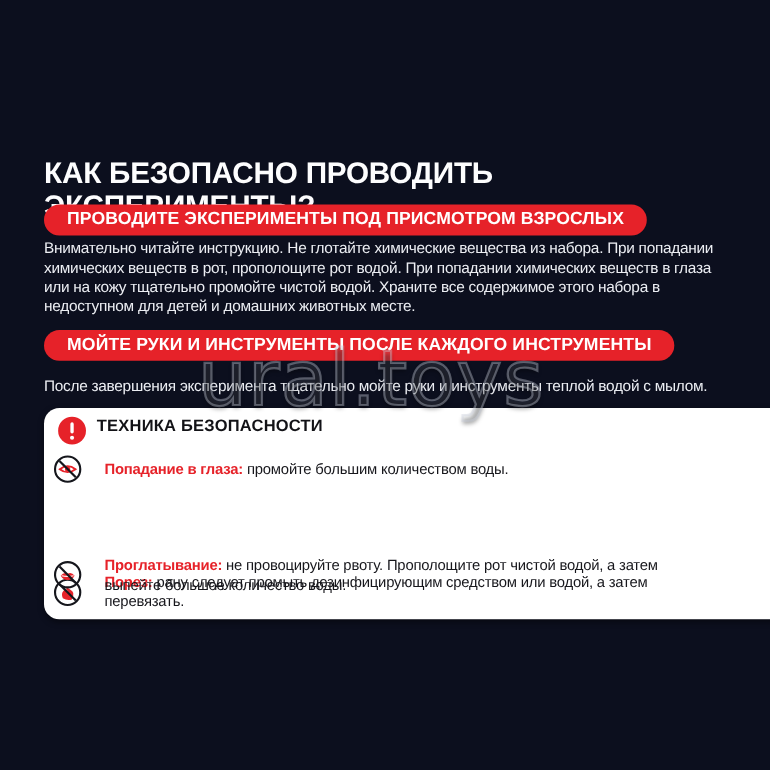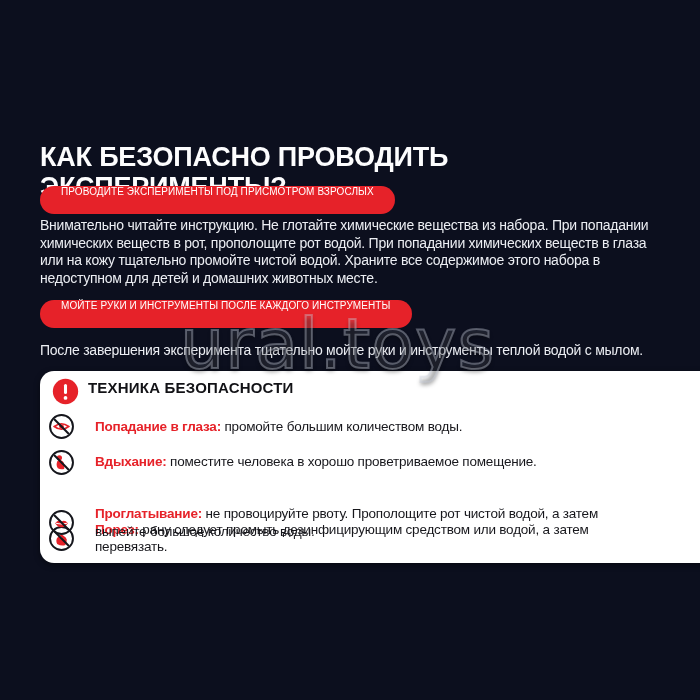--- a/index.html
+++ b/index.html
@@ -19,23 +19,23 @@
     font-family:"Liberation Sans","DejaVu Sans",sans-serif;
   }
   .title{
     position:absolute;left:40px;top:142px;width:630px;
     color:#fdfdfe;font-size:27px;font-weight:bold;
     letter-spacing:-0.2px;line-height:30px;
   }
   .pill{
     position:absolute;left:40px;height:28px;
     background:var(--red);border-radius:14px;
-    display:inline-flex;
+    display:inline-flex;align-items:center;
     padding:0 21px;
-    color:#fff;font-size:10px;font-weight:normal;
+    color:#fff;font-size:16px;font-weight:bold;
     letter-spacing:0.1px;white-space:nowrap;
   }
   .pill-1{top:186px;}
   .pill-2{top:300px;}
   .para{
     position:absolute;left:40px;width:622px;
     color:#eceef3;font-size:14px;line-height:17.6px;
     letter-spacing:-0.25px;
   }
   .para-1{top:217px;}
@@ -117,31 +117,20 @@
         <svg viewBox="0 0 32 32" width="27" height="27">
           <circle cx="16" cy="16" r="13.6" fill="none" stroke="#15161c" stroke-width="2.3"></circle>
           <path d="M7.5 16 Q16 9.5 24.5 16 Q16 22.5 7.5 16 Z" fill="none" stroke="#e62229" stroke-width="2"></path>
           <circle cx="16" cy="16" r="2.8" fill="#e62229"></circle>
           <line x1="7.2" y1="7.2" x2="24.8" y2="24.8" stroke="#15161c" stroke-width="2.4"></line>
         </svg>
       </span>
       <span class="txt"><span class="lbl">Попадание в глаза:</span> <span>промойте большим количеством воды.</span></span>
     </div>
 
-    <div class="item item-2">
-      <span class="sign">
-        <svg viewBox="0 0 32 32" width="27" height="27">
-          <circle cx="16" cy="16" r="13.6" fill="none" stroke="#15161c" stroke-width="2.3"></circle>
-          <circle cx="13.5" cy="10.5" r="3.1" fill="#e62229"></circle>
-          <path d="M11.2 14.2 q4.6 -2.4 7.2 1.6 q2.2 3.8 0.8 7.8 q-4 1.4 -7.6 -0.8 q-2.6 -4 -0.4 -8.6 z" fill="#e62229"></path>
-          <line x1="7.2" y1="7.2" x2="24.8" y2="24.8" stroke="#15161c" stroke-width="2.4"></line>
-        </svg>
-      </span>
-      <span class="txt"><span class="lbl">Вдыхание:</span> <span>поместите человека в хорошо проветриваемое помещение.</span></span>
-    </div>
 
     <div class="item item-3">
       <span class="sign">
         <svg viewBox="0 0 32 32" width="27" height="27">
           <circle cx="16" cy="16" r="13.6" fill="none" stroke="#15161c" stroke-width="2.3"></circle>
           <path d="M10.8 22.4 q-2.2 -5 0.8 -8 l2.4 -2.2 q1.6 -1.4 3.2 -0.4 l3.8 3 q2 2 1 5 l-1.4 3.8 q-4.6 2 -9.8 -1.2 z" fill="#e62229"></path>
           <path d="M13.5 12.5 l2.5 3" stroke="#fff" stroke-width="1.2"></path>
           <line x1="7.2" y1="7.2" x2="24.8" y2="24.8" stroke="#15161c" stroke-width="2.4"></line>
         </svg>
       </span>

